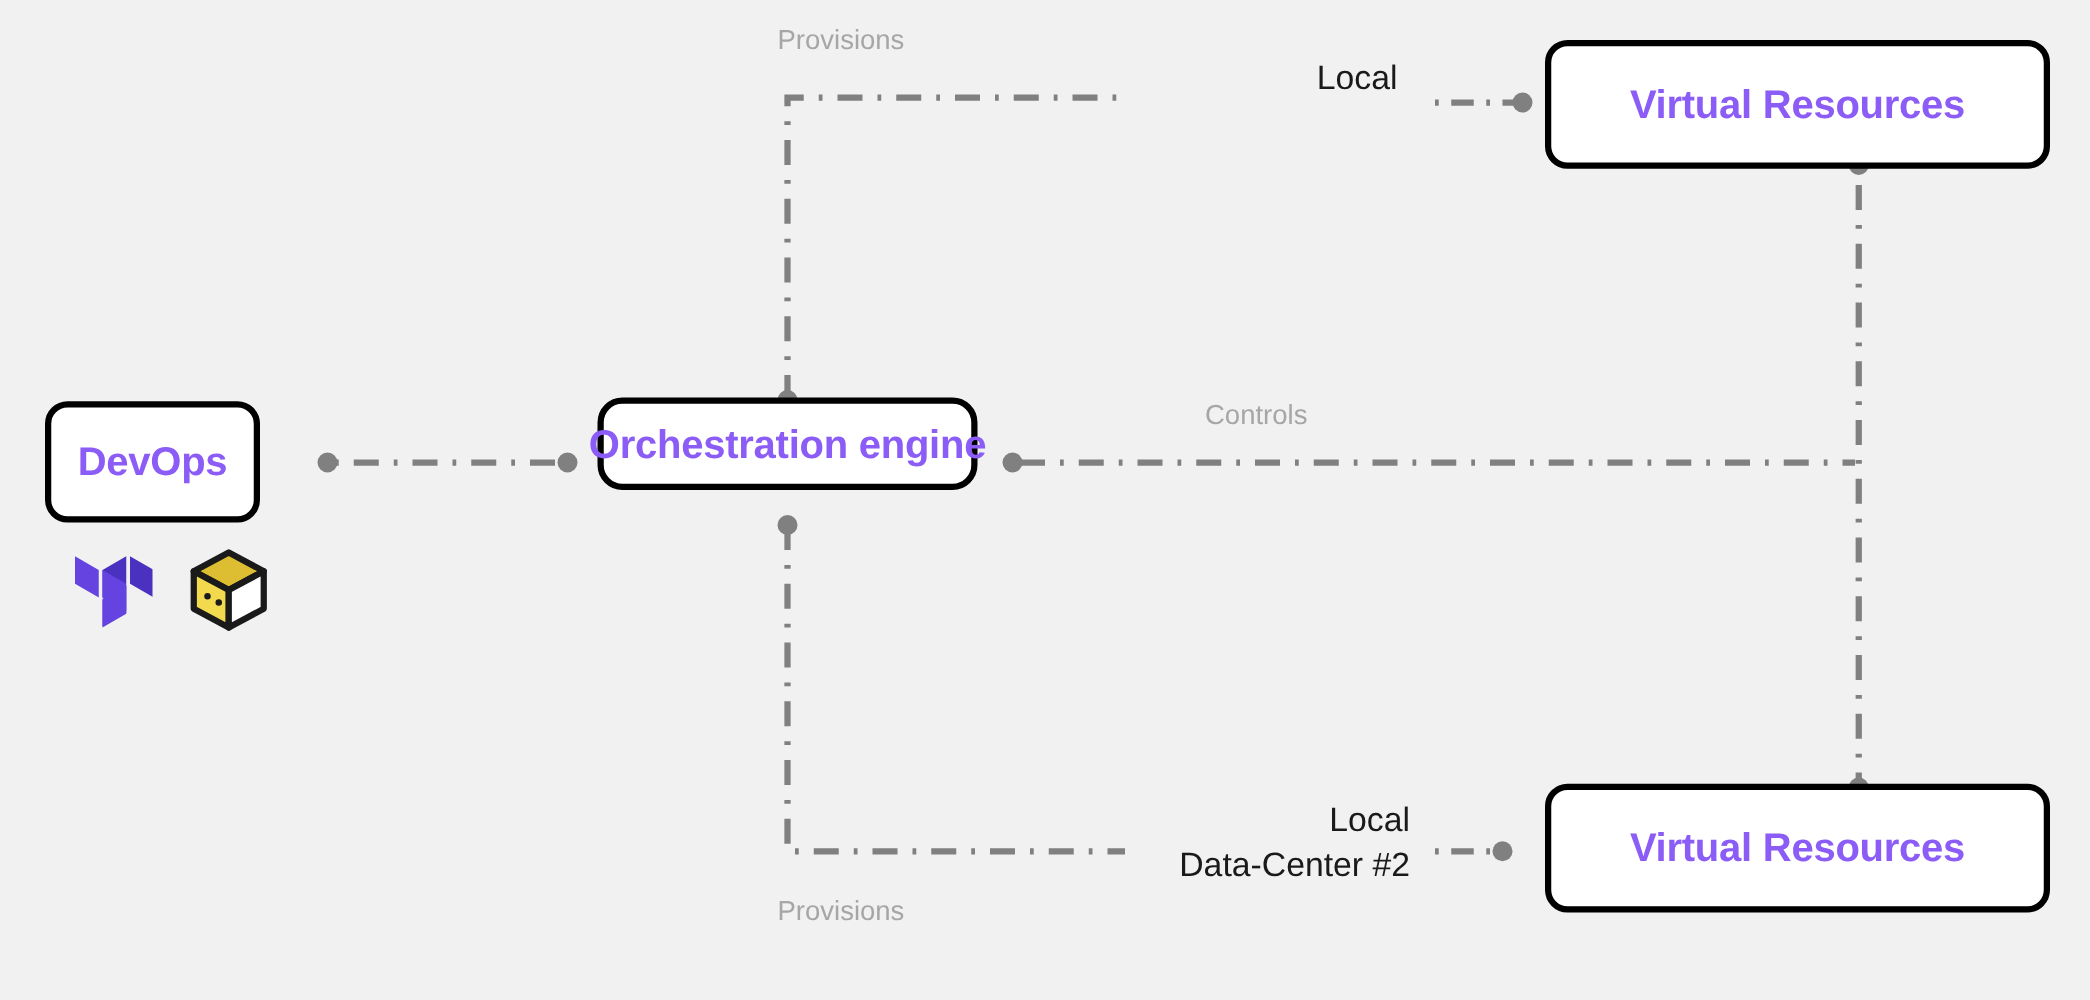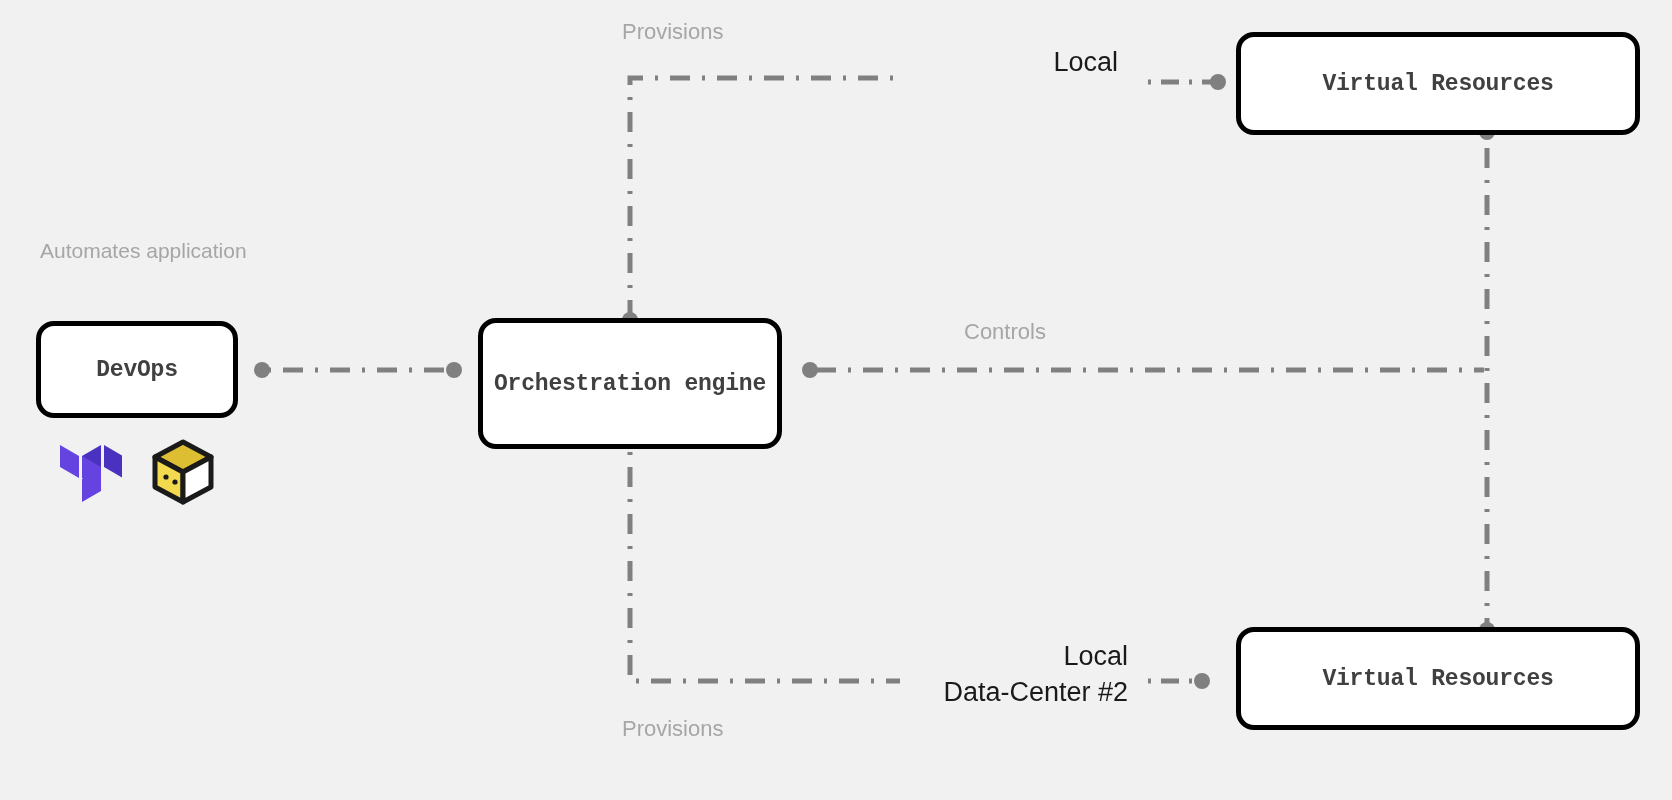--- a/index.html
+++ b/index.html
@@ -28,30 +28,30 @@
     position: absolute;
     background: #ffffff;
     border: 5px solid #000000;
     border-radius: 18px;
     box-sizing: border-box;
     display: flex;
     align-items: center;
     justify-content: center;
   }
   .node-label {
-    font-family: Liberation Mono, monospace;
+    font-family: Liberation Sans, sans-serif;
     font-weight: bold;
-    font-size: 23px;
-    color: #404040;
+    font-size: 32px;
+    color: #8b5cf6;
     letter-spacing: -0.2px;
     white-space: nowrap;
   }
 
-  #node-devops       { left: 36px;   top: 321px; width: 202px; height: 97px; }
-  #node-orchestrator { left: 478px;  top: 318px; width: 304px; height: 131px; }
+  #node-devops       { left: 36px;   top: 321px; width: 172px; height: 97px; }
+  #node-orchestrator { left: 478px;  top: 318px; width: 304px; height: 74px; border-radius: 20px; }
   #node-vr-1         { left: 1236px; top: 32px;  width: 404px; height: 103px; }
   #node-vr-2         { left: 1236px; top: 627px; width: 404px; height: 103px; }
 
   
   .edge-label {
     position: absolute;
     font-family: "Liberation Sans", sans-serif;
     color: #a6a6a6;
     font-size: 22px;
     white-space: nowrap;
@@ -150,21 +150,20 @@
   <div id="label-dc-1" class="edge-label-dark">
     <div>Local</div>
   </div>
 
   <div id="label-dc-2" class="edge-label-dark">
     <div>Local</div>
     <div>Data-Center #2</div>
   </div>
 
   <div id="note-devops">
-    <div>Automates application</div>
   </div>
 
   <div id="logo-row">
 
     <svg width="62" height="68" viewBox="0 0 62 68" xmlns="http://www.w3.org/2000/svg">
       <polygon points="0,7 19,18 19,40 0,29" fill="#6443e0"></polygon>
       <polygon points="22,18 41,7 41,29 22,40" fill="#4b31c0"></polygon>
       <polygon points="22,42 41,31 41,53 22,64" fill="#6443e0"></polygon>
       <polygon points="22,18 41,29 41,51 22,40" fill="#6443e0"></polygon>
       <polygon points="44,7 63,18 63,40 44,29" fill="#4b31c0"></polygon>

